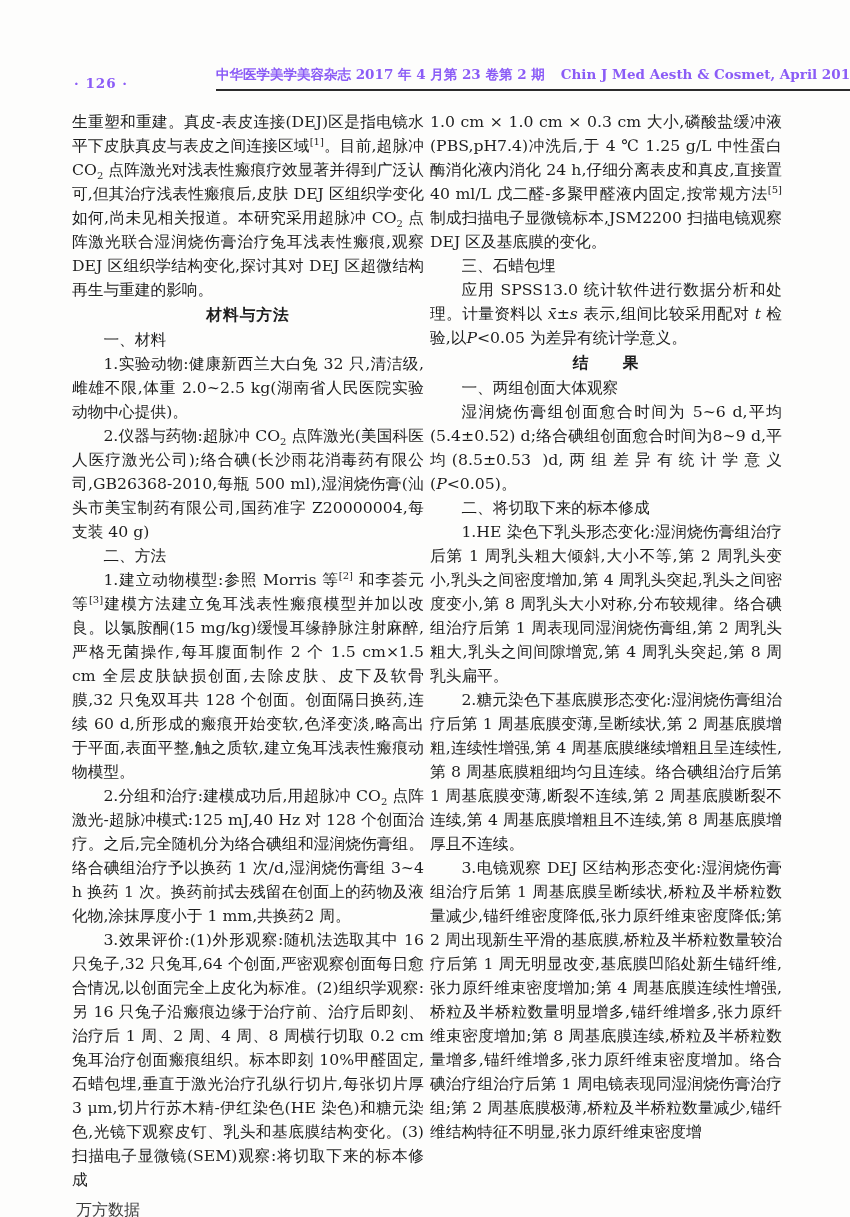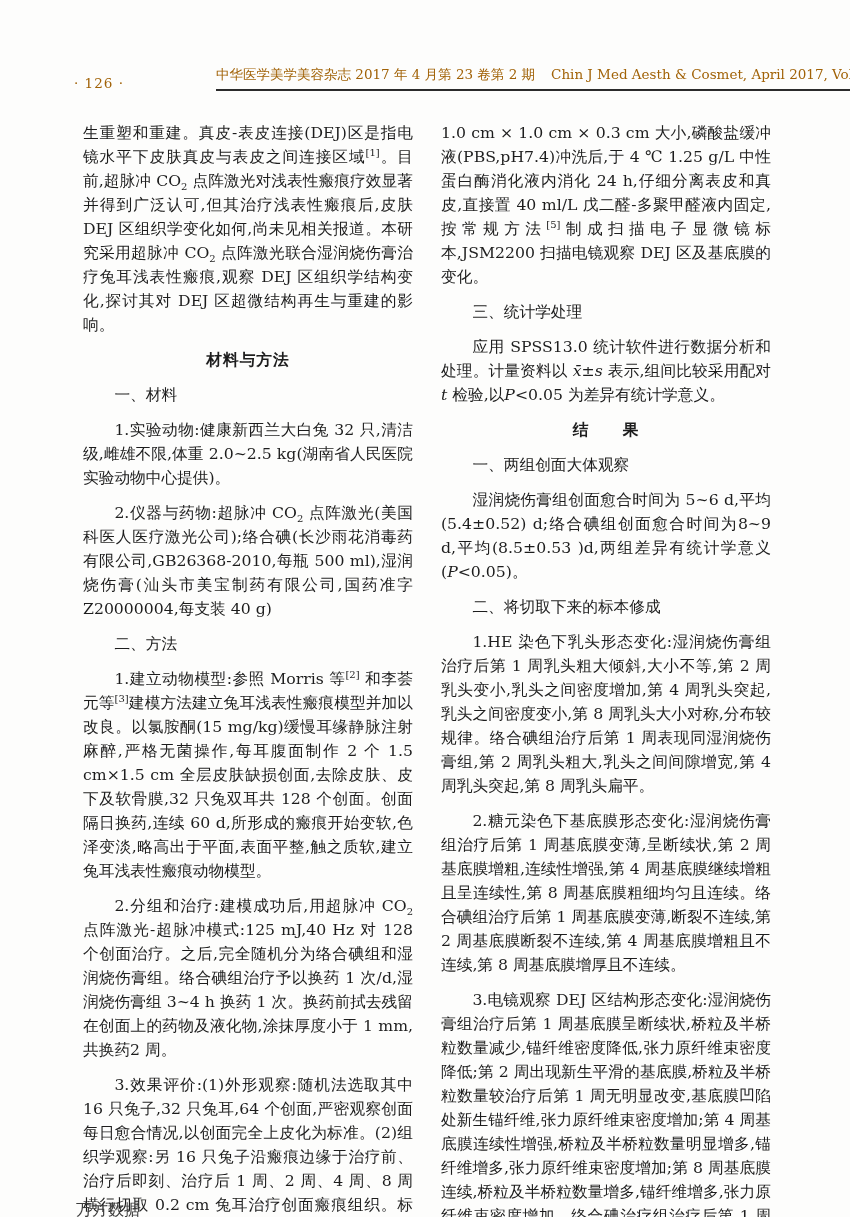--- a/index.html
+++ b/index.html
@@ -8,40 +8,41 @@
     width:850px; height:1217px;
     background:#fdfdfc;
     color:#1d1d1d;
     font-family:"DejaVu Serif","Liberation Serif",serif;
     overflow:hidden;
   }
   
   .header {
     position:absolute; top:66px; left:74px; width:714px;
     display:flex; align-items:flex-end;
-    font-size:13.5px; color:#a16207;
+    font-size:13.5px; color:#8b5cf6;
     white-space:nowrap;
+    font-weight:bold;
   }
   .pagenum { width:142px; letter-spacing:1px; flex:0 0 auto; }
   .journal {
     flex:1 1 auto;
     border-bottom:2px solid #2b2b2b;
     padding-bottom:5px;
     text-align:center;
   }
   .journal .en { margin-left:16px; }
   
   .col {
     position:absolute; top:110px; width:352px;
     font-size:15.7px; line-height:24px;
     text-align:justify;
   }
   .col-left  { left:72px; }
   .col-right { left:430px; }
-  .col p { margin:11px; text-indent:2em; }
+  .col p { margin:0; text-indent:2em; }
   .col p.noindent { text-indent:0; }
   .sec-title {
     font-weight:bold; text-align:center;
     margin:1px 0; letter-spacing:1px;
   }
   sup { font-size:10px; line-height:0; }
   sub { font-size:10px; line-height:0; }
   i   { font-style:italic; }
   .watermark {
     position:absolute; left:76px; top:1200px;
@@ -68,21 +69,21 @@
       <p>1.实验动物:健康新西兰大白兔 32 只,清洁级,雌雄不限,体重 2.0~2.5 kg(湖南省人民医院实验动物中心提供)。</p>
       <p>2.仪器与药物:超脉冲 CO<sub>2</sub> 点阵激光(美国科医人医疗激光公司);络合碘(长沙雨花消毒药有限公司,GB26368-2010,每瓶 500 ml),湿润烧伤膏(汕头市美宝制药有限公司,国药准字 Z20000004,每支装 40 g)</p>
       <p>二、方法</p>
       <p>1.建立动物模型:参照 Morris 等<sup>[2]</sup> 和李荟元等<sup>[3]</sup>建模方法建立兔耳浅表性瘢痕模型并加以改良。以氯胺酮(15 mg/kg)缓慢耳缘静脉注射麻醉,严格无菌操作,每耳腹面制作 2 个 1.5 cm×1.5 cm 全层皮肤缺损创面,去除皮肤、皮下及软骨膜,32 只兔双耳共 128 个创面。创面隔日换药,连续 60 d,所形成的瘢痕开始变软,色泽变淡,略高出于平面,表面平整,触之质软,建立兔耳浅表性瘢痕动物模型。</p>
       <p>2.分组和治疗:建模成功后,用超脉冲 CO<sub>2</sub> 点阵激光-超脉冲模式:125 mJ,40 Hz 对 128 个创面治疗。之后,完全随机分为络合碘组和湿润烧伤膏组。络合碘组治疗予以换药 1 次/d,湿润烧伤膏组 3~4 h 换药 1 次。换药前拭去残留在创面上的药物及液化物,涂抹厚度小于 1 mm,共换药2 周。</p>
       <p>3.效果评价:(1)外形观察:随机法选取其中 16 只兔子,32 只兔耳,64 个创面,严密观察创面每日愈合情况,以创面完全上皮化为标准。(2)组织学观察:另 16 只兔子沿瘢痕边缘于治疗前、治疗后即刻、治疗后 1 周、2 周、4 周、8 周横行切取 0.2 cm 兔耳治疗创面瘢痕组织。标本即刻 10%甲醛固定,石蜡包埋,垂直于激光治疗孔纵行切片,每张切片厚 3 μm,切片行苏木精-伊红染色(HE 染色)和糖元染色,光镜下观察皮钉、乳头和基底膜结构变化。(3)扫描电子显微镜(SEM)观察:将切取下来的标本修成</p>
     </div>
 
   <div class="col col-right">
       <p class="noindent">1.0 cm × 1.0 cm × 0.3 cm 大小,磷酸盐缓冲液(PBS,pH7.4)冲洗后,于 4 ℃ 1.25 g/L 中性蛋白酶消化液内消化 24 h,仔细分离表皮和真皮,直接置 40 ml/L 戊二醛-多聚甲醛液内固定,按常规方法<sup>[5]</sup>制成扫描电子显微镜标本,JSM2200 扫描电镜观察 DEJ 区及基底膜的变化。</p>
-      <p>三、统计学处理</p>
+      <p>三、石蜡包埋</p>
       <p>应用 SPSS13.0 统计软件进行数据分析和处理。计量资料以 <i>x̄</i>±<i>s</i> 表示,组间比较采用配对 <i>t</i> 检验,以<i>P</i>&lt;0.05 为差异有统计学意义。</p>
       <div class="sec-title">结　　果</div>
       <p>一、两组创面大体观察</p>
       <p>湿润烧伤膏组创面愈合时间为 5~6 d,平均(5.4±0.52) d;络合碘组创面愈合时间为8~9 d,平均(8.5±0.53 )d,两组差异有统计学意义(<i>P</i>&lt;0.05)。</p>
       <p>二、将切取下来的标本修成</p>
       <p>1.HE 染色下乳头形态变化:湿润烧伤膏组治疗后第 1 周乳头粗大倾斜,大小不等,第 2 周乳头变小,乳头之间密度增加,第 4 周乳头突起,乳头之间密度变小,第 8 周乳头大小对称,分布较规律。络合碘组治疗后第 1 周表现同湿润烧伤膏组,第 2 周乳头粗大,乳头之间间隙增宽,第 4 周乳头突起,第 8 周乳头扁平。</p>
       <p>2.糖元染色下基底膜形态变化:湿润烧伤膏组治疗后第 1 周基底膜变薄,呈断续状,第 2 周基底膜增粗,连续性增强,第 4 周基底膜继续增粗且呈连续性,第 8 周基底膜粗细均匀且连续。络合碘组治疗后第 1 周基底膜变薄,断裂不连续,第 2 周基底膜断裂不连续,第 4 周基底膜增粗且不连续,第 8 周基底膜增厚且不连续。</p>
       <p>3.电镜观察 DEJ 区结构形态变化:湿润烧伤膏组治疗后第 1 周基底膜呈断续状,桥粒及半桥粒数量减少,锚纤维密度降低,张力原纤维束密度降低;第 2 周出现新生平滑的基底膜,桥粒及半桥粒数量较治疗后第 1 周无明显改变,基底膜凹陷处新生锚纤维,张力原纤维束密度增加;第 4 周基底膜连续性增强,桥粒及半桥粒数量明显增多,锚纤维增多,张力原纤维束密度增加;第 8 周基底膜连续,桥粒及半桥粒数量增多,锚纤维增多,张力原纤维束密度增加。络合碘治疗组治疗后第 1 周电镜表现同湿润烧伤膏治疗组;第 2 周基底膜极薄,桥粒及半桥粒数量减少,锚纤维结构特征不明显,张力原纤维束密度增</p>
     </div>
 

